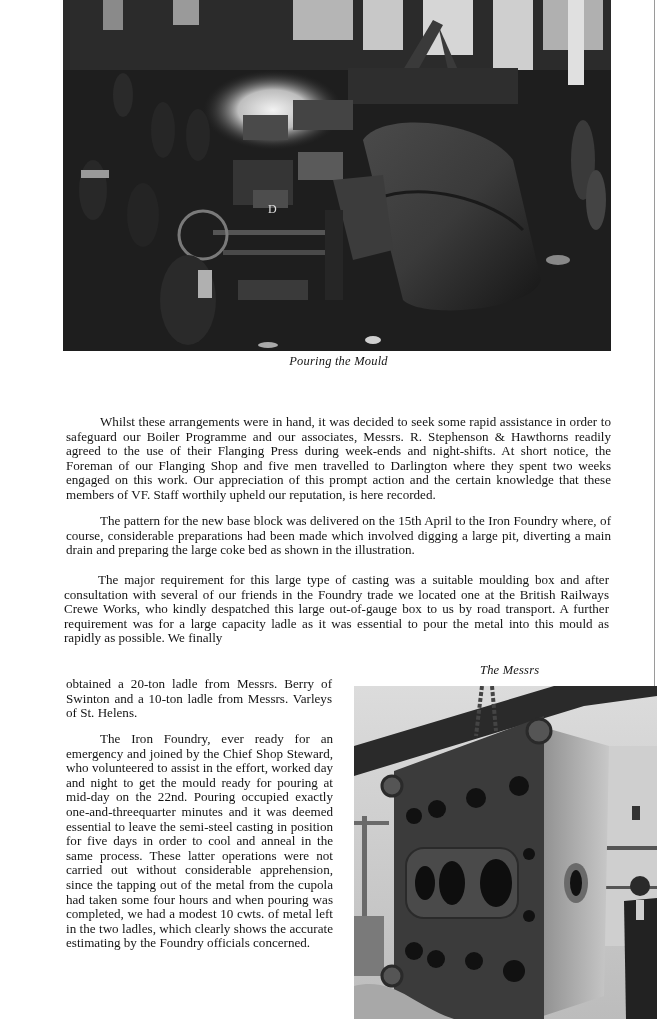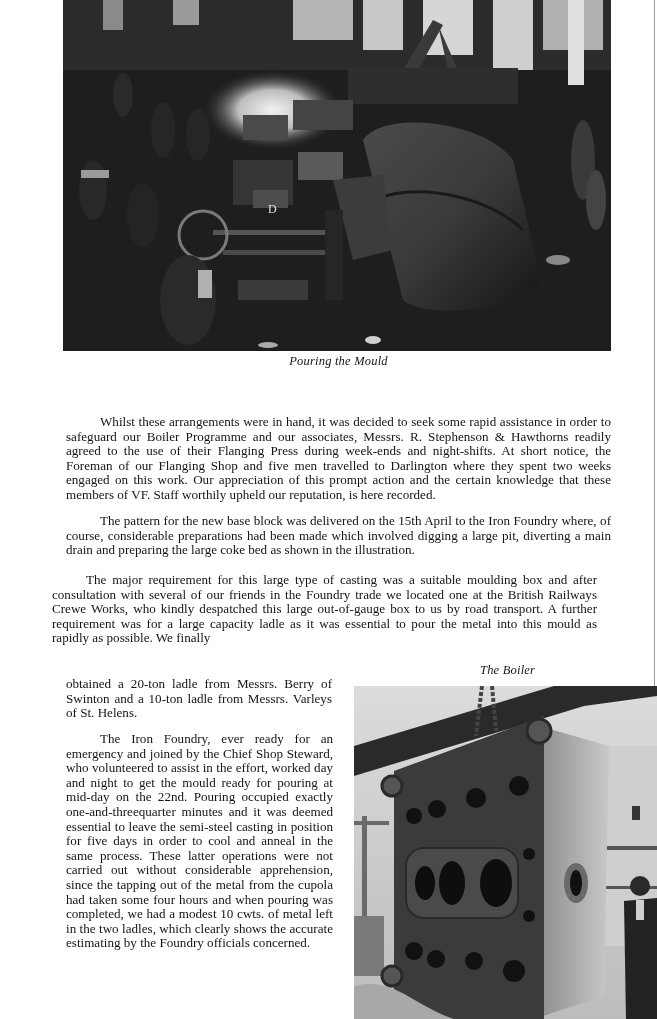--- a/index.html
+++ b/index.html
@@ -25,21 +25,21 @@
     #caption-top { left: 0; width: 677px; top: 354px; text-align: center; }
     #caption-bottom { left: 480px; top: 663px; }
 
     .para {
       position: absolute; font-size: 13.1px; line-height: 14.6px;
       text-align: justify; margin: 0;
       text-indent: 34px;
     }
     #p1 { left: 66px; top: 383px; width: 545px; margin-top: 32px; }
     #p2 { left: 66px; top: 514px; width: 545px; }
-    #p3 { left: 52px; top: 573px; width: 545px; }
+    #p3 { left: 64px; top: 573px; width: 545px; }
     #p3-tail { left: 66px; top: 677px; width: 266px; text-indent: 0; }
     #p4 { left: 66px; top: 732px; width: 267px; }
   </style>
 </head>
 <body>
 
 <div class="edge-line"></div>
 
 <div class="photo" id="photo-top">
   <svg viewBox="0 0 548 351" preserveAspectRatio="none">
@@ -110,21 +110,21 @@
 </div>
 
 <div class="caption" id="caption-top">Pouring the Mould</div>
 
 <p class="para" id="p1">Whilst these arrangements were in hand, it was decided to seek some rapid assistance in order to safeguard our Boiler Programme and our associates, Messrs. R. Stephenson &amp; Hawthorns readily agreed to the use of their Flanging Press during week-ends and night-shifts.  At short notice, the Foreman of our Flanging Shop and five men travelled to Darlington where they spent two weeks engaged on this work. Our appreciation of this prompt action and the certain knowledge that these members of VF. Staff worthily upheld our reputation, is here recorded.</p>
 <p class="para" id="p2">The pattern for the new base block was delivered on the 15th April to the Iron Foundry where, of course, considerable preparations had been made which involved digging a large pit, diverting a main drain and preparing the large coke bed as shown in the illustration.</p>
 <p class="para" id="p3">The major requirement for this large type of casting was a suitable moulding box and after consultation with several of our friends in the Foundry trade we located one at the British Railways Crewe Works, who kindly despatched this large out-of-gauge box to us by road transport. A further requirement was for a large capacity ladle as it was essential to pour the metal into this mould as rapidly as possible.  We finally</p>
 <p class="para" id="p3-tail">obtained a 20-ton ladle from Messrs. Berry of Swinton and a 10-ton ladle from Messrs. Varleys of St. Helens.</p>
 <p class="para" id="p4">The Iron Foundry, ever ready for an emergency and joined by the Chief Shop Steward, who volunteered to assist in the effort, worked day and night to get the mould ready for pouring at mid-day on the 22nd.  Pouring occupied exactly one-and-threequarter minutes and it was deemed essential to leave the semi-steel casting in position for five days in order to cool and anneal in the same process.  These latter operations were not carried out without considerable apprehension, since the tapping out of the metal from the cupola had taken some four hours and when pouring was completed, we had a modest 10 cwts. of metal left in the two ladles, which clearly shows the accurate estimating by the Foundry officials concerned.</p>
 
-<div class="caption" id="caption-bottom">The Boiler</div>
+<div class="caption" id="caption-bottom">The Messrs</div>
 
 <div class="photo" id="photo-bottom">
   <svg viewBox="0 0 303 333" preserveAspectRatio="none">
     <defs>
       <linearGradient id="sky" x1="0" y1="0" x2="0" y2="1">
         <stop offset="0" stop-color="#dcdcdc"></stop>
         <stop offset="1" stop-color="#bcbcbc"></stop>
       </linearGradient>
       <linearGradient id="side" x1="0" y1="0" x2="1" y2="0">
         <stop offset="0" stop-color="#8a8a8a"></stop>

